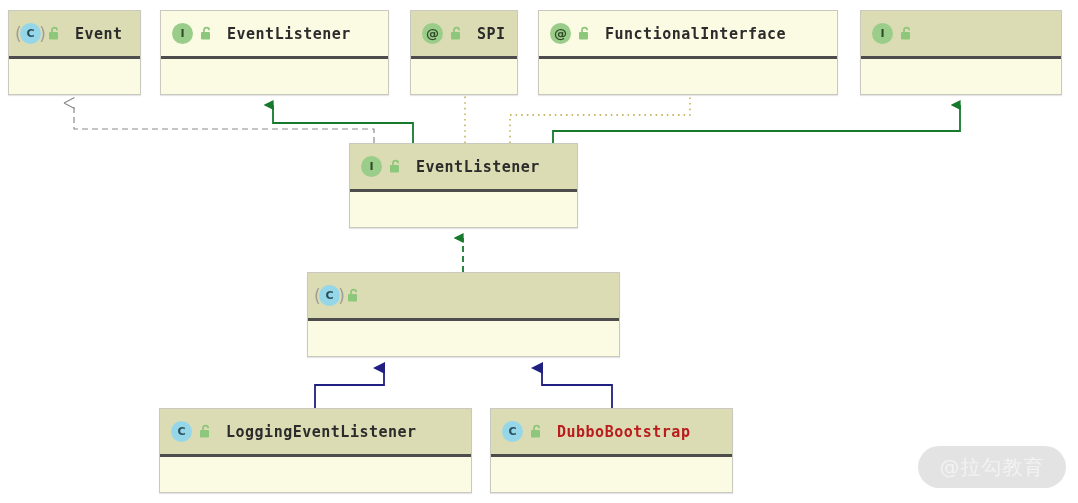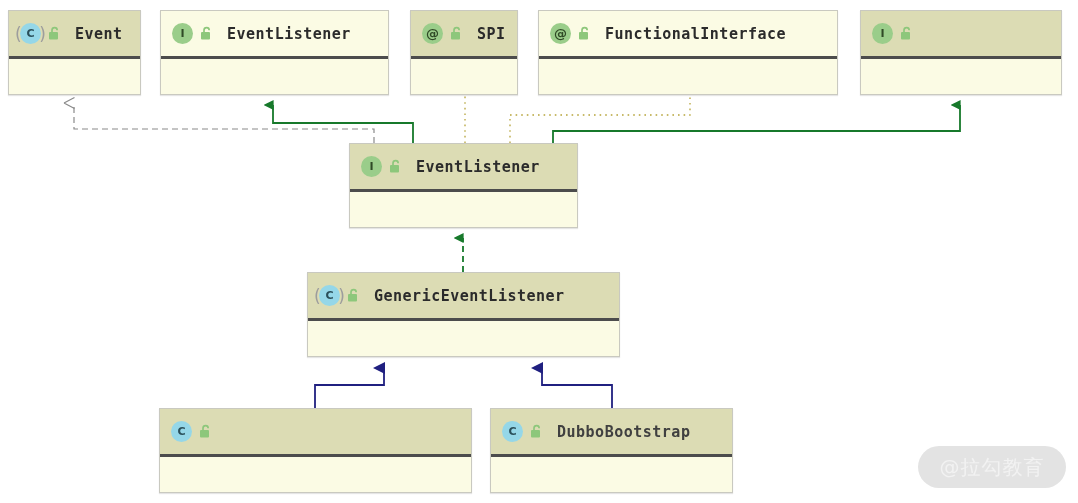--- a/index.html
+++ b/index.html
@@ -46,21 +46,21 @@
   }
   .uml-title {
     font-family: "DejaVu Sans Mono", "Liberation Mono", monospace;
     font-size: 15px;
     color: #2b2b2b;
     letter-spacing: 0.5px;
     margin-left: 14px;
     font-weight: bold;
   }
   .uml-title.link {
-    color: #404040;
+    color: #b91c1c;
   }
   
   .badge {
     position: relative;
     width: 21px;
     height: 21px;
     flex: 0 0 21px;
     display: flex;
     align-items: center;
     justify-content: center;
@@ -255,32 +255,32 @@
     <div class="uml-body"></div>
   </div>
 
   <div class="uml-node" style="left:307px; top:272px; width:313px;">
     <div class="uml-header shade">
       <span class="badge kind-class abstract">C</span>
       <svg class="lock-icon" viewBox="0 0 13 15">
         <path d="M4 6 V4.2 A2.6 2.6 0 0 1 9.2 4.2" fill="none" stroke="#8dc77b" stroke-width="1.7"></path>
         <rect x="1" y="6" width="9" height="7.5" rx="1" fill="#8dc77b"></rect>
       </svg>
-      <span class="uml-title">GenericEventListener</span>
     </div>
     <div class="uml-body"></div>
   </div>
 
   <div class="uml-node" style="left:159px; top:408px; width:313px;">
     <div class="uml-header shade">
       <span class="badge kind-class">C</span>
       <svg class="lock-icon" viewBox="0 0 13 15">
         <path d="M4 6 V4.2 A2.6 2.6 0 0 1 9.2 4.2" fill="none" stroke="#8dc77b" stroke-width="1.7"></path>
         <rect x="1" y="6" width="9" height="7.5" rx="1" fill="#8dc77b"></rect>
       </svg>
+      <span class="uml-title">LoggingEventListener</span>
     </div>
     <div class="uml-body"></div>
   </div>
 
   <div class="uml-node" style="left:490px; top:408px; width:243px;">
     <div class="uml-header shade">
       <span class="badge kind-class">C</span>
       <svg class="lock-icon" viewBox="0 0 13 15">
         <path d="M4 6 V4.2 A2.6 2.6 0 0 1 9.2 4.2" fill="none" stroke="#8dc77b" stroke-width="1.7"></path>
         <rect x="1" y="6" width="9" height="7.5" rx="1" fill="#8dc77b"></rect>

